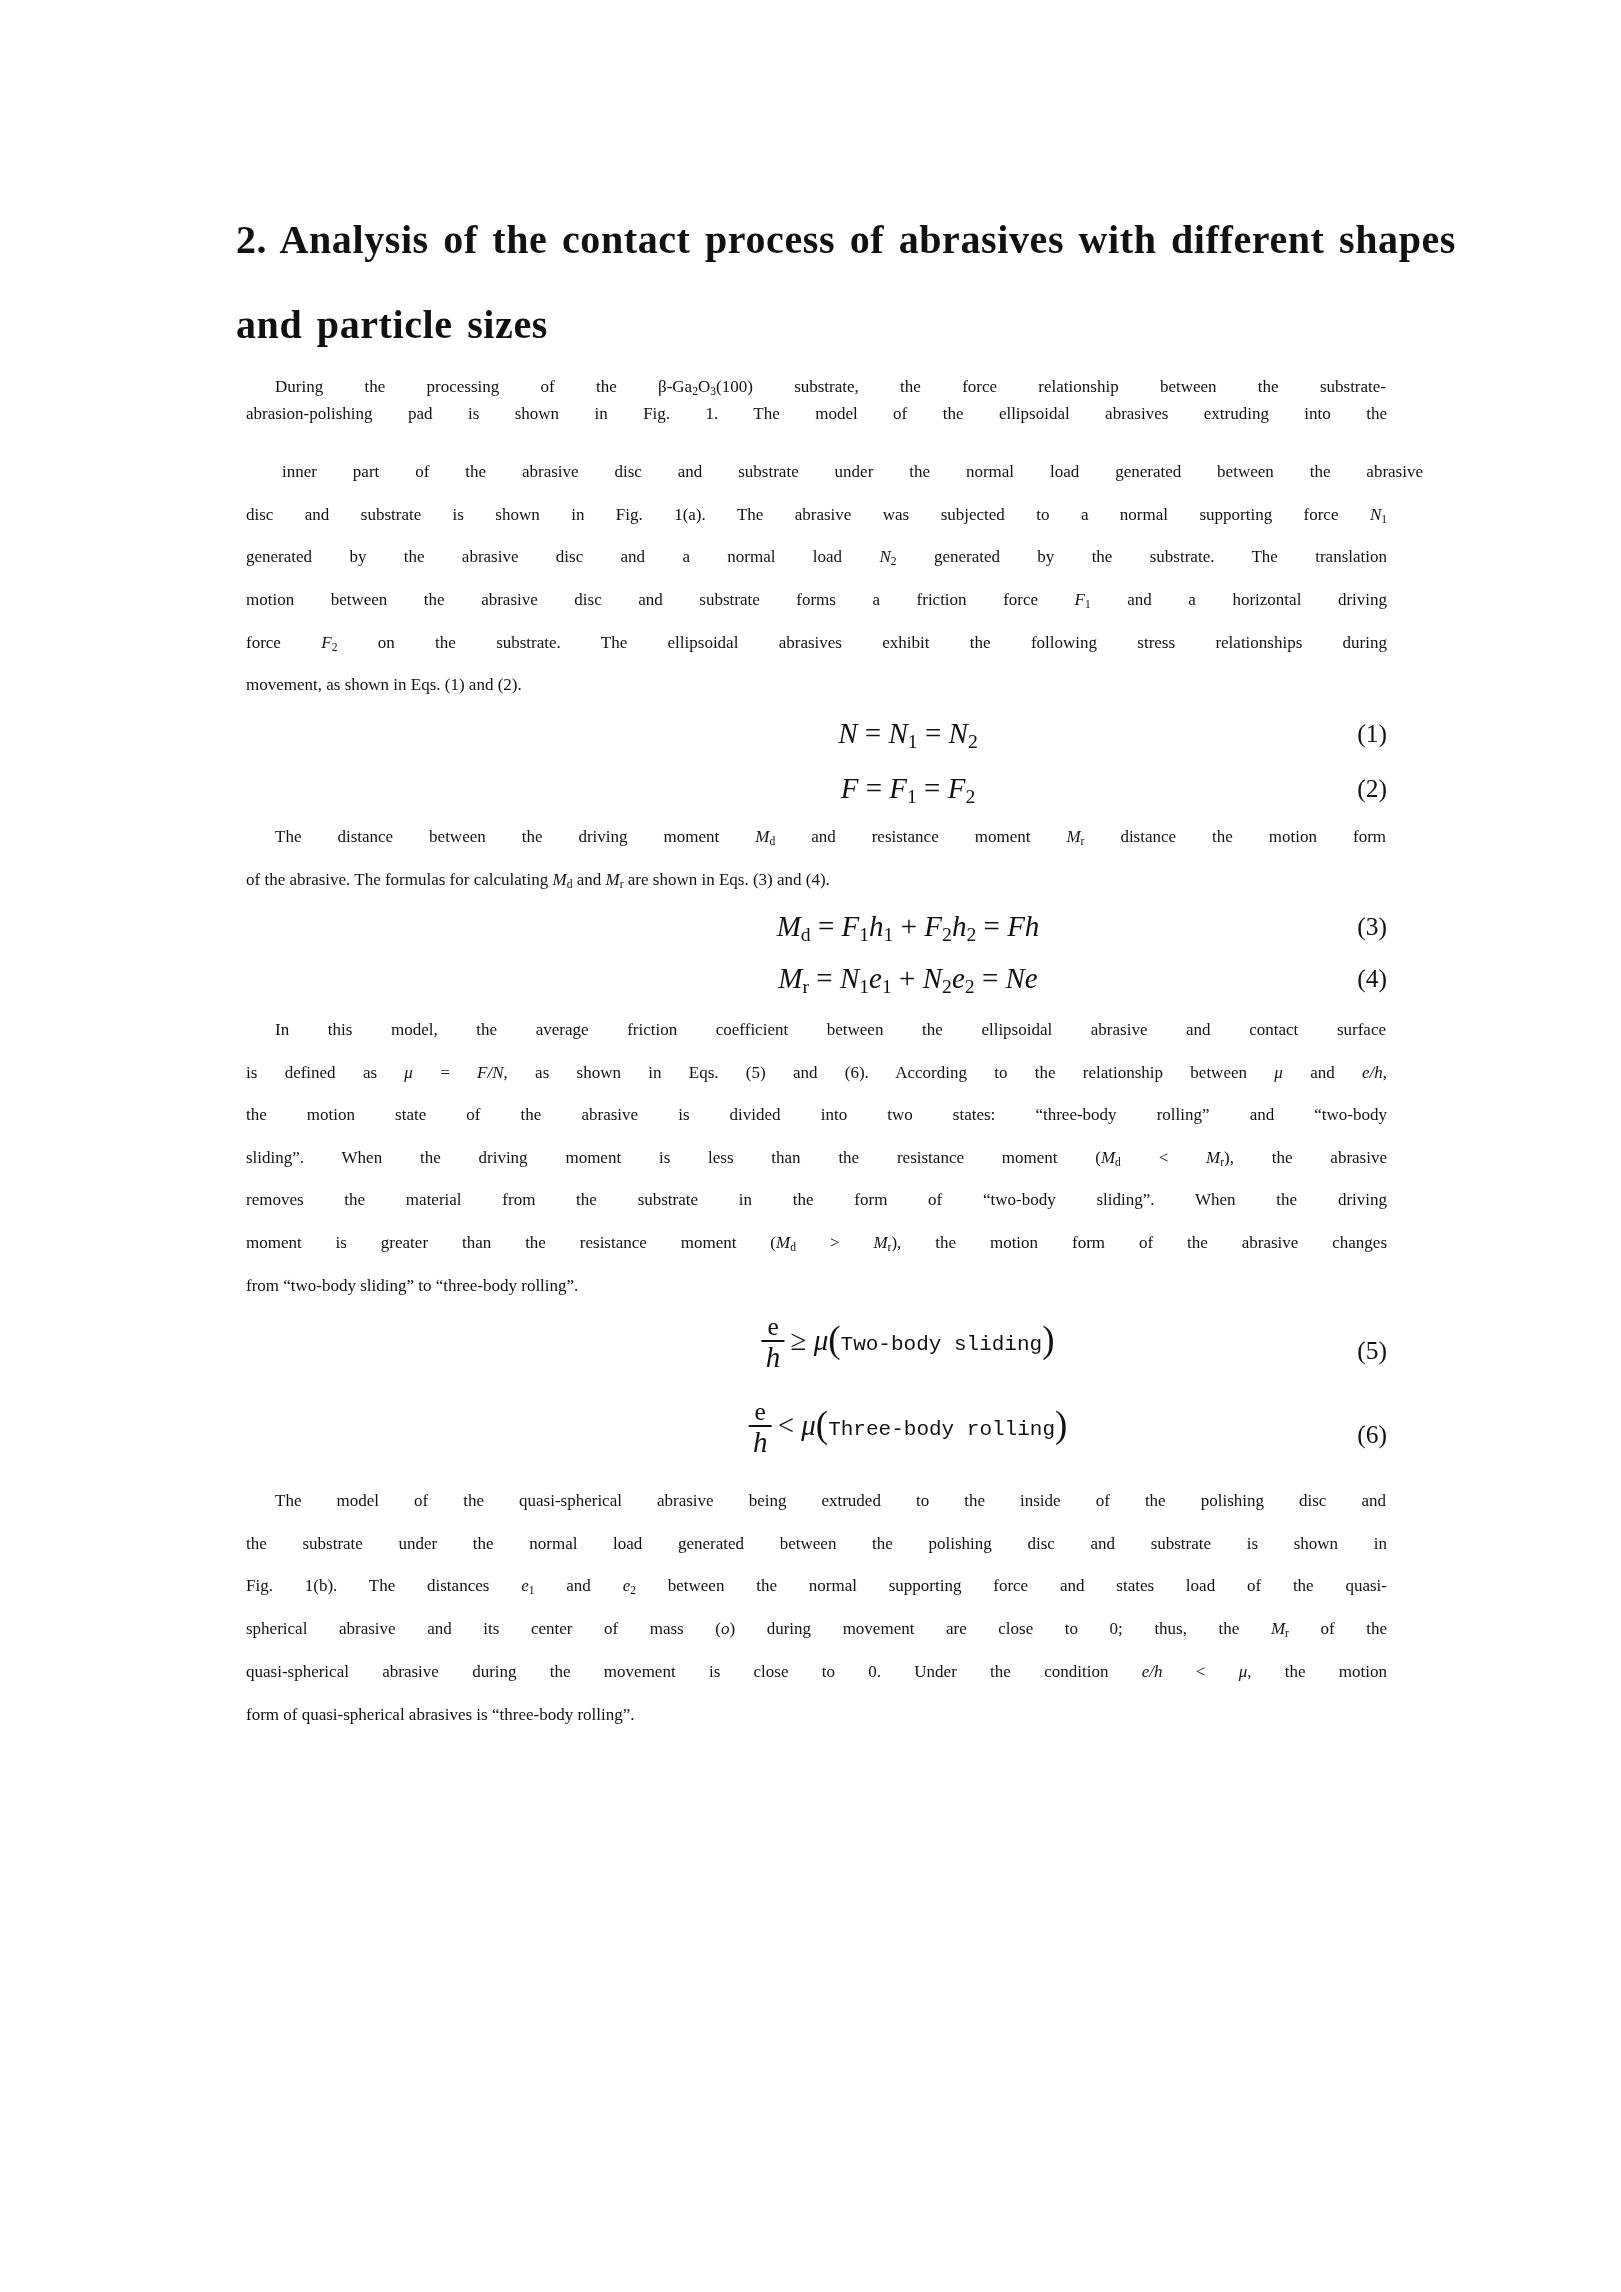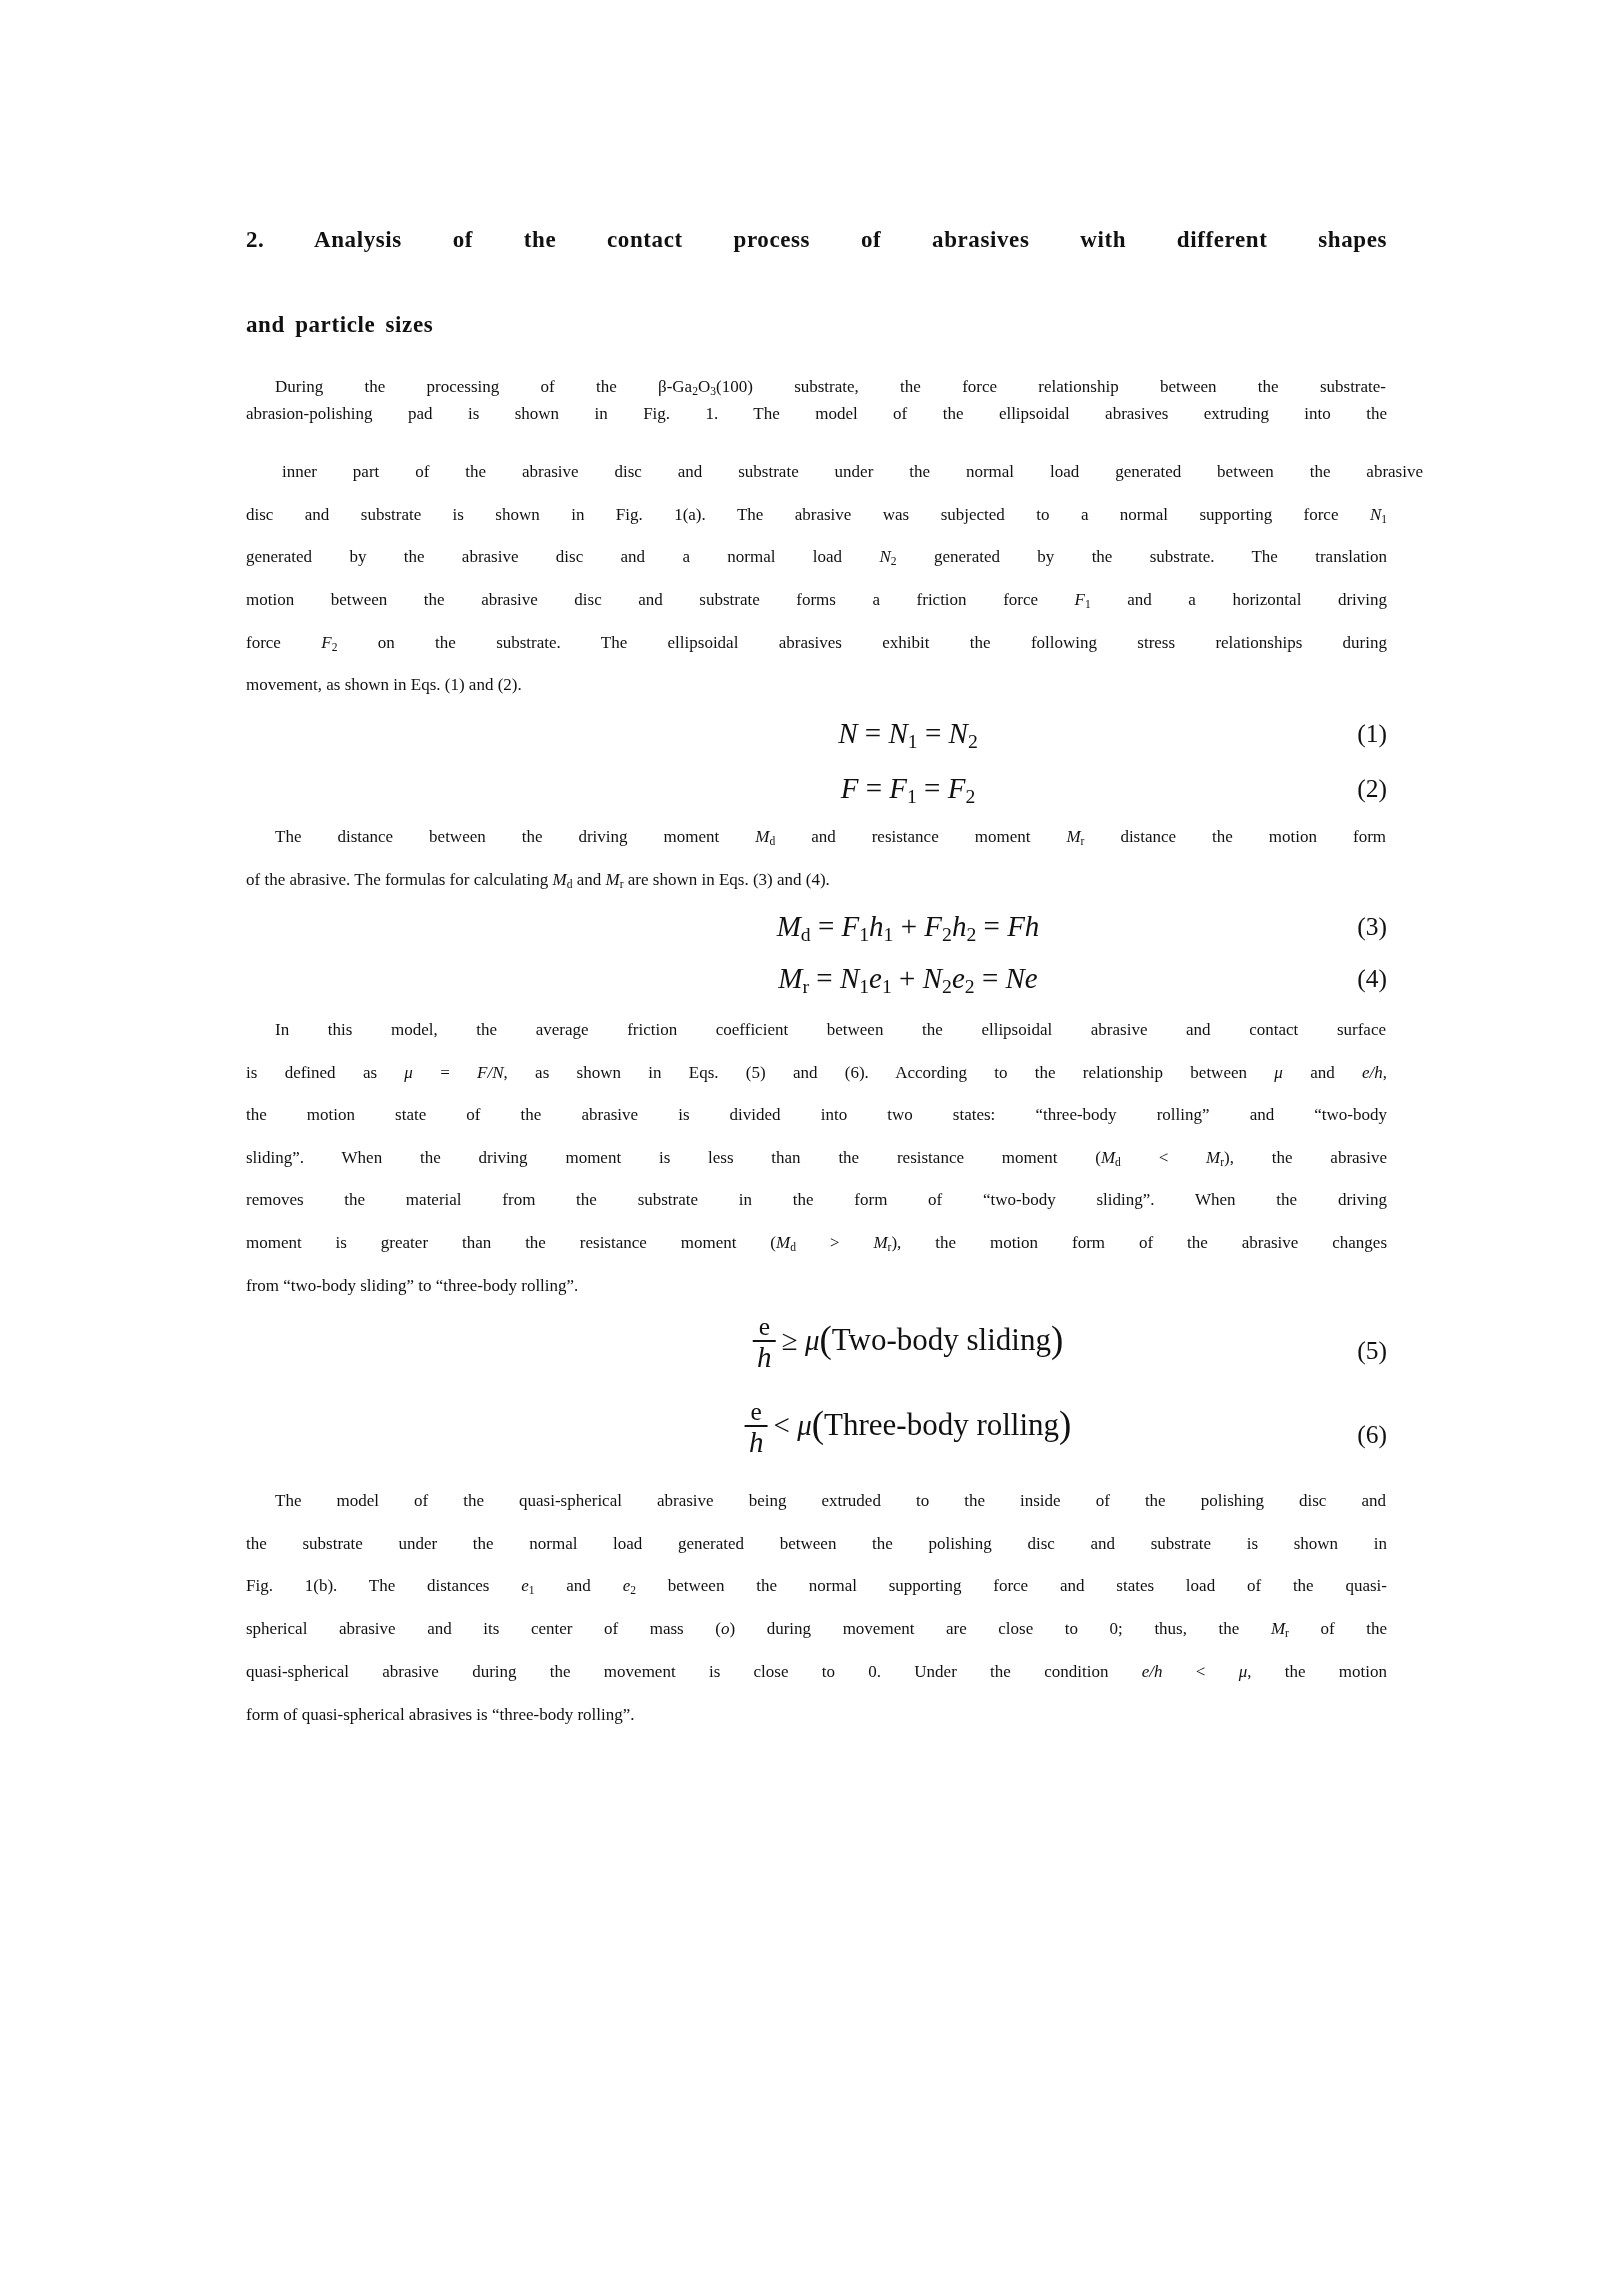--- a/index.html
+++ b/index.html
@@ -1,35 +1,35 @@
 <!DOCTYPE html>
 <html><head>
 <meta charset="utf-8">
 <style>
   html, body { margin: 0; padding: 0; background: #ffffff; }
   body { width: 1621px; height: 2293px; position: relative; overflow: hidden;
          font-family: "Liberation Serif", "DejaVu Serif", serif; color: #111111; }
   .page { position: absolute; left: 0; top: 0; width: 1621px; height: 2293px; background: #ffffff; }
-  .title-line { position: absolute; left: 246px; width: 1141px; font-weight: bold; font-size: 23px;
+  .title-line { position: absolute; left: 236px; width: 1141px; font-weight: bold; font-size: 40px;
                 line-height: 43px; white-space: nowrap; word-spacing: 3.9px; letter-spacing: 0.6px; }
   .title-line.justify { text-align: justify; text-align-last: justify; }
   .line { position: absolute; left: 246px; width: 1141px; font-size: 17px; line-height: 35px;
           white-space: nowrap; }
   .line.j { text-align: justify; text-align-last: justify; white-space: normal; height: 35px; overflow: visible; }
   .line.indent { padding-left: 29px; width: 1111px; }
   i, .it { font-style: italic; }
   sub { font-size: 0.68em; vertical-align: -0.25em; line-height: 0; font-style: normal; }
   .eq { position: absolute; font-size: 29px; line-height: 39px; white-space: nowrap; }
   .eq .math { position: absolute; left: 0; transform: translateX(-50%); white-space: nowrap; }
   .eqnum { position: absolute; right: 234px; font-size: 25.5px; line-height: 39px; }
   .frac { display: inline-block; vertical-align: middle; text-align: center; margin-right: 5.9px; }
   .frac .num { display: block; font-size: 25.5px; line-height: 27.4px; border-bottom: 2px solid #111; padding: 0 5.9px; font-style: normal; }
   .frac .den { display: block; font-size: 29px; line-height: 31px; font-style: italic; }
   .eq56 { font-size: 29px; }
-  .eq56 .word { font-size: 31px; }
+  .eq56 .word { font-size: 21px; font-family: Liberation Mono, monospace; }
   .paren { font-size: 37px; font-weight: 300; vertical-align: -2px; }
 </style>
 </head>
 <body>
 
 <div class="page">
 
   <div class="title-line justify" style="top:218px;">2. Analysis of the contact process of abrasives with different shapes</div>
   <div class="title-line" style="top:303px;">and particle sizes</div>
 

